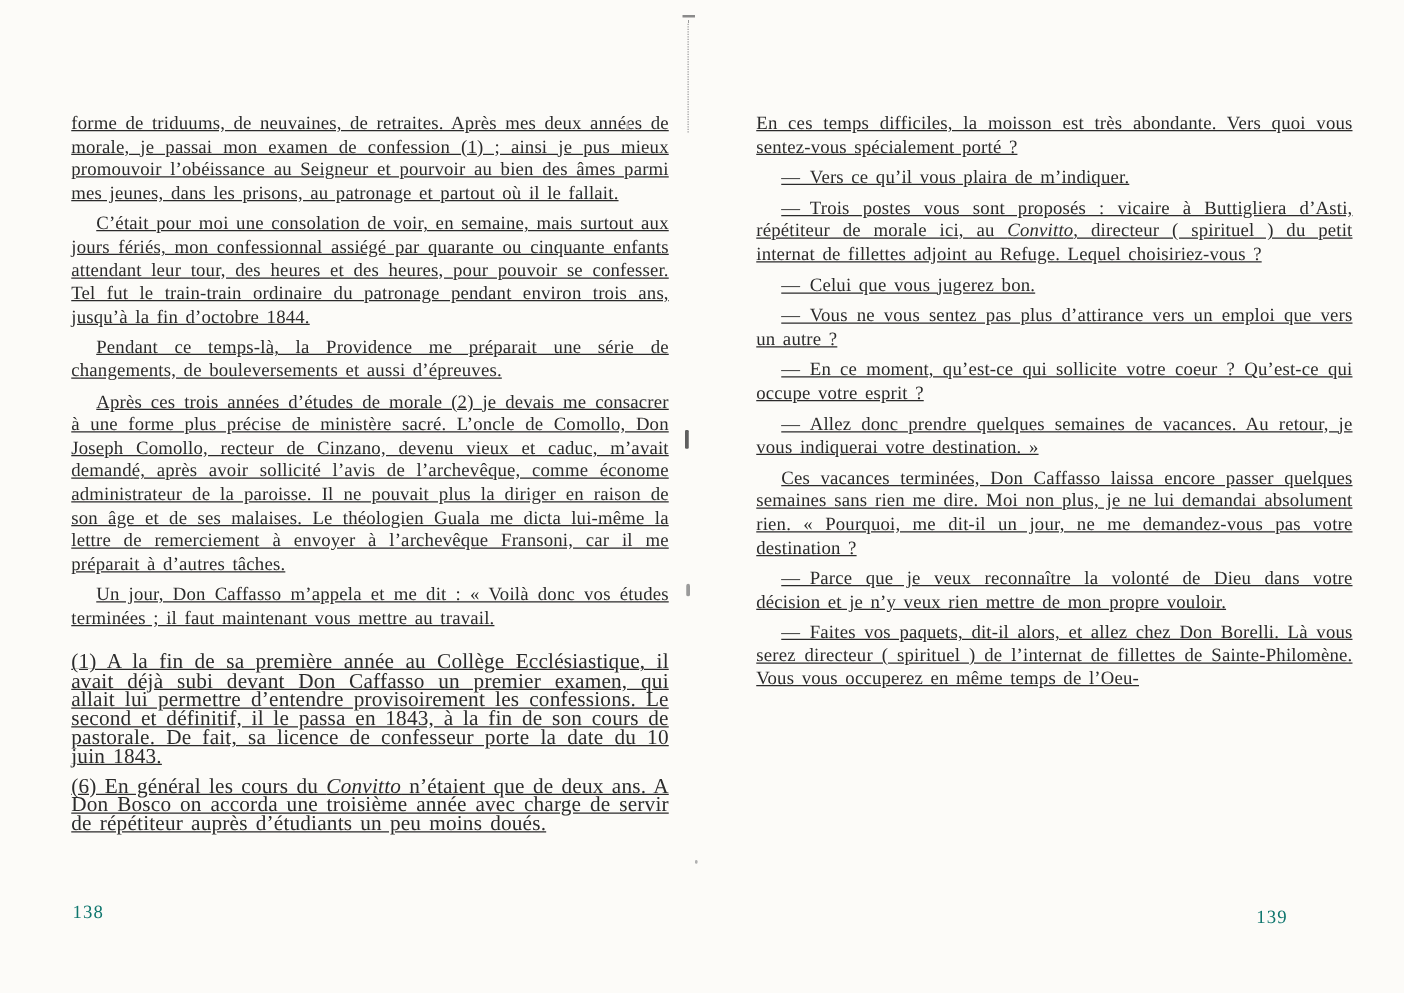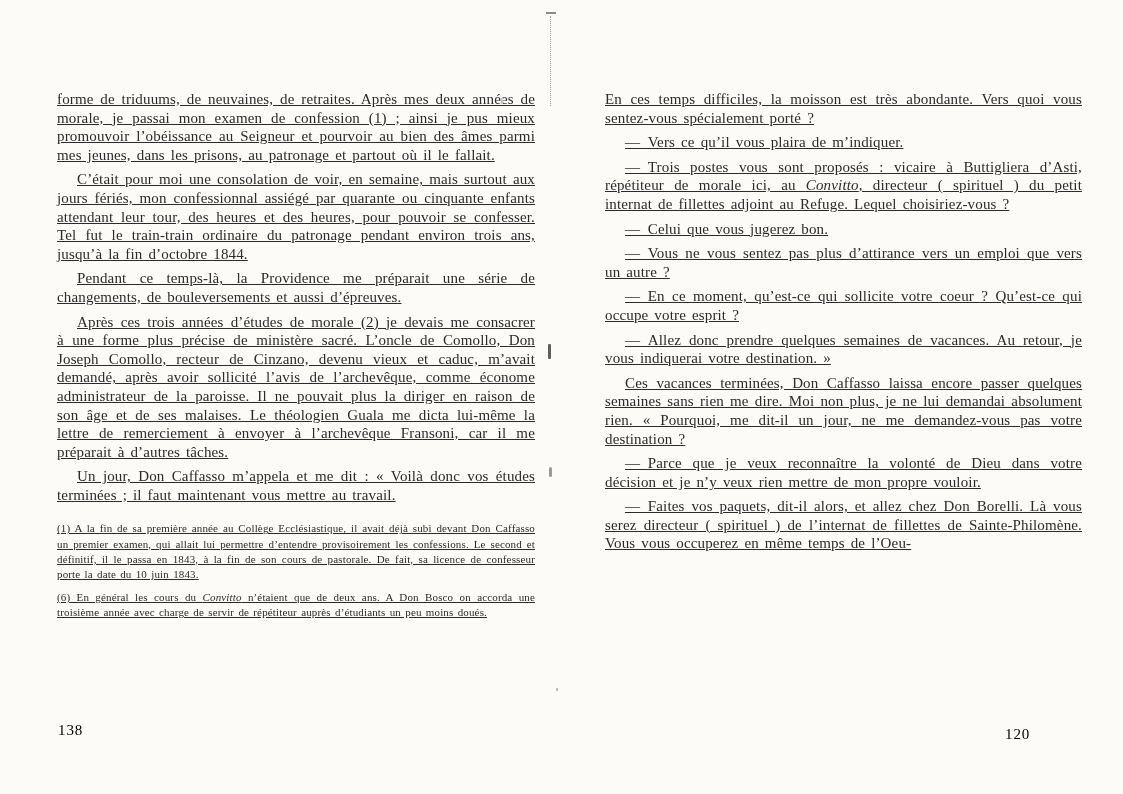--- a/index.html
+++ b/index.html
@@ -21,30 +21,30 @@
     word-spacing: 0.14em;
     letter-spacing: 0.01em;
   }
   #left-col  { left: 57px; }
   #right-col { left: 605px; width: 477px; }
   p.para { margin: 0 0 6px 0; text-decoration: underline; }
   p.para.indent { text-indent: 20px; }
   .it { font-style: italic; }
   .footnotes {
     margin-top: 17px;
-    font-size: 11px;
+    font-size: 17px;
     line-height: 15.2px;
     word-spacing: 0.12em;
   }
   .footnotes p.para { margin: 0 0 8px 0; }
   .pagenum {
     position: absolute;
     font-size: 15px;
     letter-spacing: 0.06em;
-    color: #000000;
+    color: #0f766e;
   }
   #pn-left  { left: 58px;  top: 722px; }
   #pn-right { left: 1005px; top: 726px; }
   
   .artifact { position: absolute; }
   #art-fold-line {
     left: 550px; top: 16px; height: 90px; width: 0;
     border-left: 1px dotted #9a9a9a;
   }
   #art-fold-top {
@@ -94,20 +94,20 @@
       <p class="para indent"><span>— Vous ne vous sentez pas plus d’attirance vers un emploi que vers un autre&nbsp;?</span></p>
       <p class="para indent"><span>— En ce moment, qu’est-ce qui sollicite votre coeur&nbsp;? Qu’est-ce qui occupe votre esprit&nbsp;?</span></p>
       <p class="para indent"><span>— Allez donc prendre quelques semaines de vacances. Au retour, je vous indiquerai votre destination.&nbsp;»</span></p>
       <p class="para indent"><span>Ces vacances terminées, Don Caffasso laissa encore passer quelques semaines sans rien me dire. Moi non plus, je ne lui demandai absolument rien. «&nbsp;Pourquoi, me dit-il un jour, ne me demandez-vous pas votre destination&nbsp;?</span></p>
       <p class="para indent"><span>— Parce que je veux reconnaître la volonté de Dieu dans votre décision et je n’y veux rien mettre de mon propre vouloir.</span></p>
       <p class="para indent"><span>— Faites vos paquets, dit-il alors, et allez chez Don Borelli. Là vous serez directeur ( spirituel ) de l’internat de fillettes de Sainte-Philomène. Vous vous occuperez en même temps de l’Oeu-</span></p>
     </div>
 </div>
 
 <div class="pagenum" id="pn-left">138</div>
-<div class="pagenum" id="pn-right">120</div>
+<div class="pagenum" id="pn-right">139</div>
 
 <div class="artifact" id="art-fold-top"></div>
 <div class="artifact" id="art-fold-line"></div>
 <div class="artifact" id="art-dash-mid"></div>
 <div class="artifact" id="art-dot-mid"></div>
 <div class="artifact" id="art-dot-low"></div>
 <div class="artifact" id="art-speck-left"></div>
 
 </body></html>

